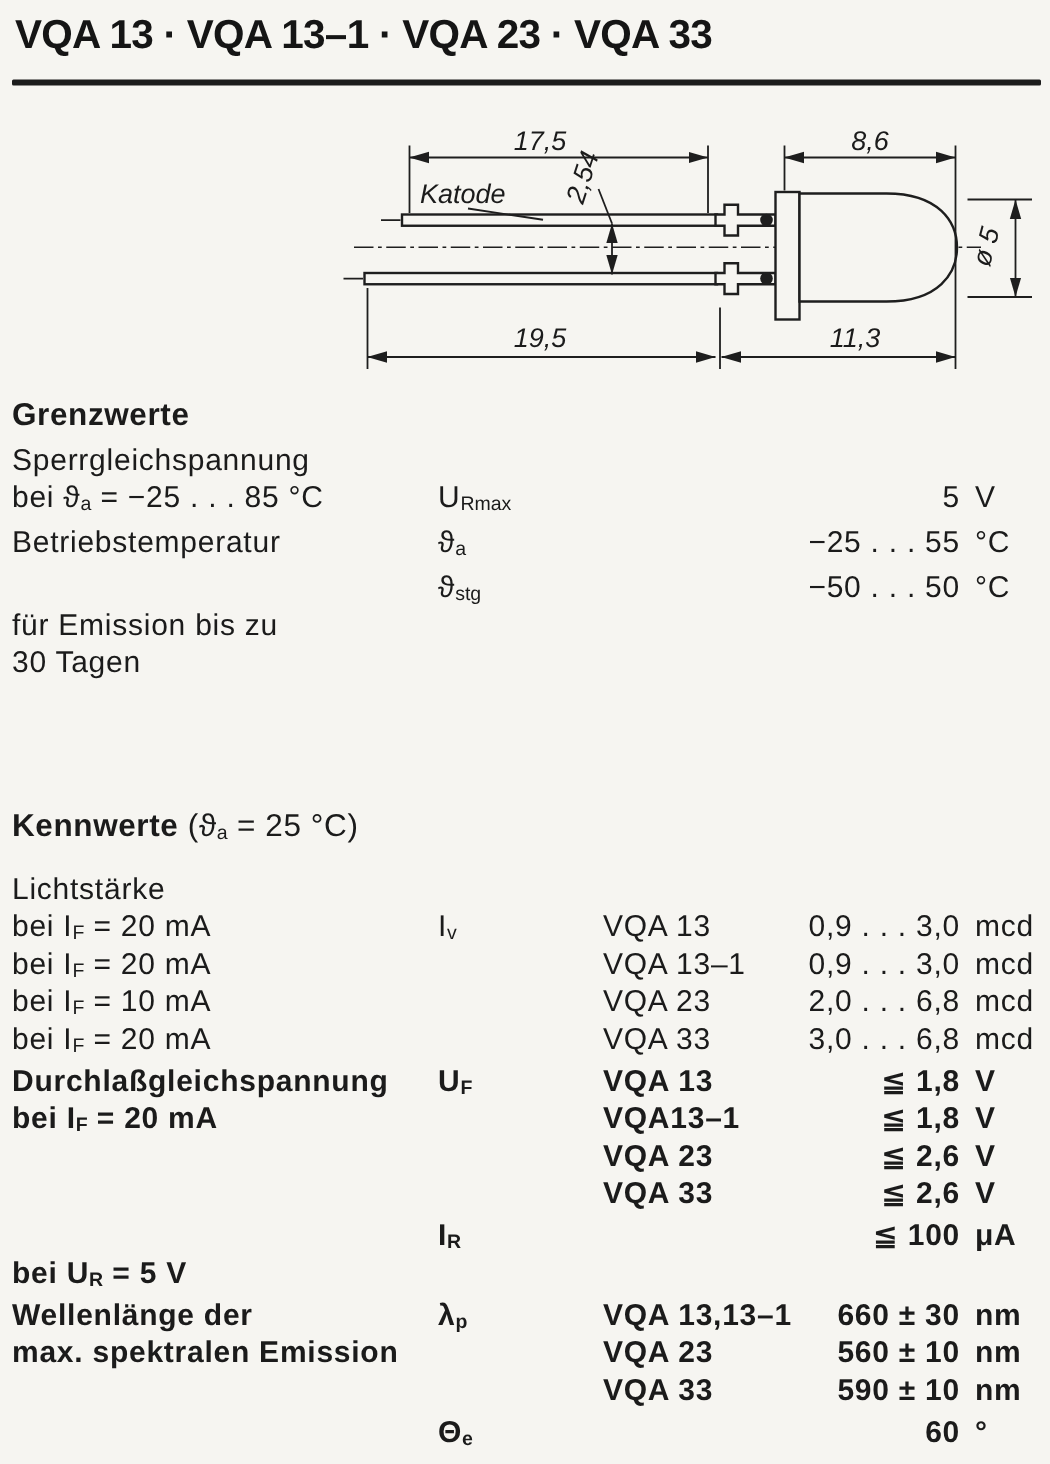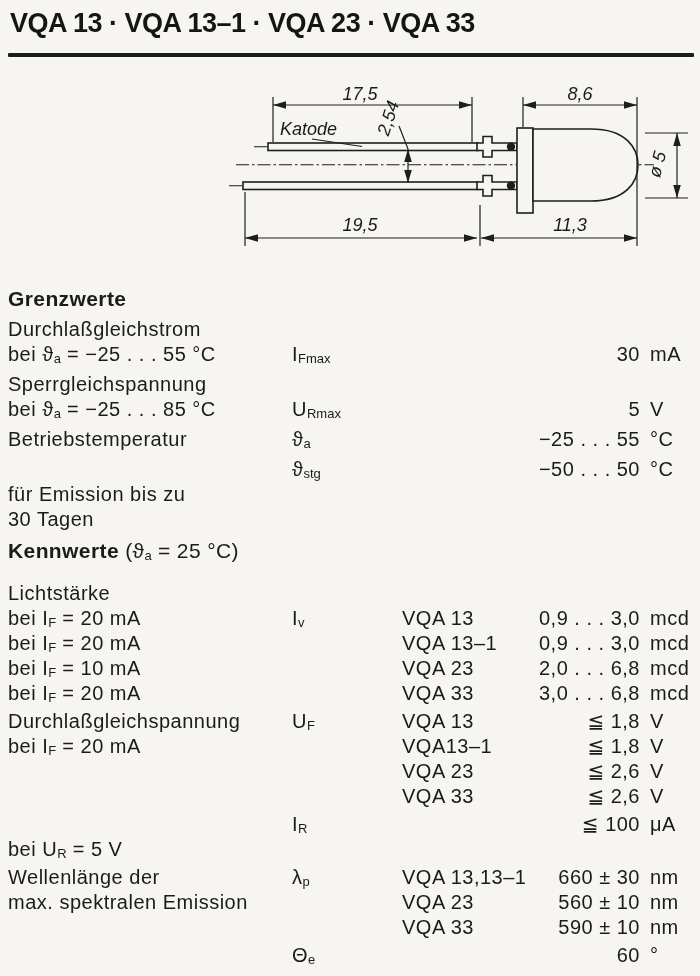--- a/index.html
+++ b/index.html
@@ -28,30 +28,30 @@
   svg.drawing{position:absolute;top:72px;left:0;}
   .dim{stroke:#1e1e1e;stroke-width:1.2;fill:none;}
   .cl{stroke:#1e1e1e;stroke-width:1.1;fill:none;stroke-dasharray:13 3 2.5 3;}
   .part{fill:#f6f5f1;stroke:#1e1e1e;stroke-width:1.6;}
   .blob{fill:#1e1e1e;stroke:none;}
   text.dtxt{font-family:"Liberation Sans","DejaVu Sans",sans-serif;
     font-size:18px;font-style:italic;fill:#1b1b1b;}
 
   
   .section{position:absolute;left:8px;width:686px;}
-  #grenzwerte{top:286px;}
+  #grenzwerte{top:264px;}
   #kennwerte{top:538px;}
   .sec-heading{
     font-size:21px;font-weight:bold;letter-spacing:0.4px;
     line-height:26px;white-space:nowrap;
   }
   .sec-heading .light{font-weight:normal;}
   .group{margin-top:5px;}
   .group.first-k{margin-top:17px;}
-  .group.tight{margin-top:3px;}
+  .group.tight{margin-top:3px;font-weight:bold;}
   .row{
     display:grid;
     grid-template-columns:284px 100px 140px 108px 1fr;
     line-height:25px;font-size:20px;letter-spacing:0.5px;
     white-space:nowrap;
   }
   .c1{grid-column:1;}
   .c2{grid-column:2;}
   .c3{grid-column:3;padding-left:10px;}
   .c4{grid-column:4;text-align:right;}
@@ -115,31 +115,20 @@
     <line class="dim" x1="245" y1="166" x2="477" y2="166" marker-start="url(#arr)" marker-end="url(#arr)"></line>
     <text class="dtxt" x="360" y="159" text-anchor="middle">19,5</text>
 
     <line class="dim" x1="481" y1="166" x2="637" y2="166" marker-start="url(#arr)" marker-end="url(#arr)"></line>
     <text class="dtxt" x="570" y="159" text-anchor="middle">11,3</text>
   </svg>
 
   <div class="section" id="grenzwerte">
     <div class="sec-heading">Grenzwerte</div>
 
-    <div class="group">
-      <div class="row">
-        <span class="c1">Durchlaßgleichstrom</span>
-      </div>
-      <div class="row">
-        <span class="c1"><span>bei ϑ</span><sub>a</sub><span> = −25 . . . 55 °C</span></span>
-        <span class="c2"><span>I</span><sub>Fmax</sub></span>
-        <span class="c4">30</span>
-        <span class="c5">mA</span>
-      </div>
-    </div>
 
     <div class="group">
       <div class="row">
         <span class="c1">Sperrgleichspannung</span>
       </div>
       <div class="row">
         <span class="c1"><span>bei ϑ</span><sub>a</sub><span> = −25 . . . 85 °C</span></span>
         <span class="c2"><span>U</span><sub>Rmax</sub></span>
         <span class="c4">5</span>
         <span class="c5">V</span>

